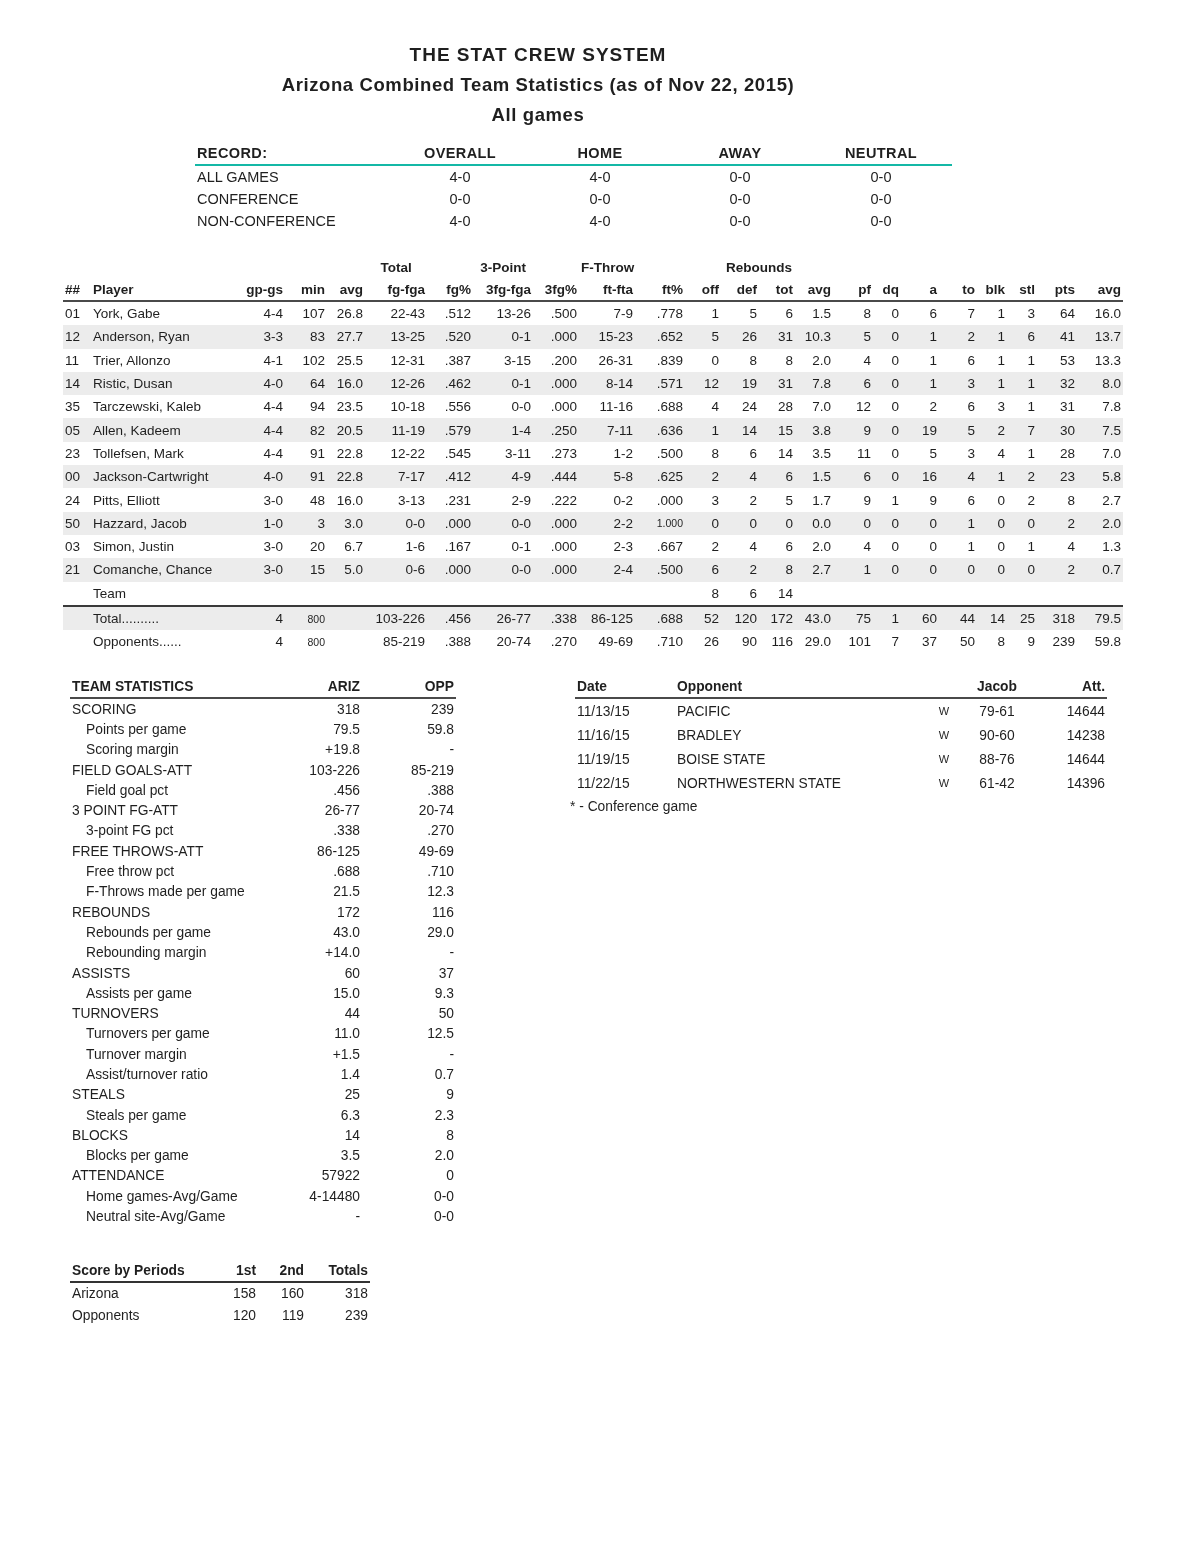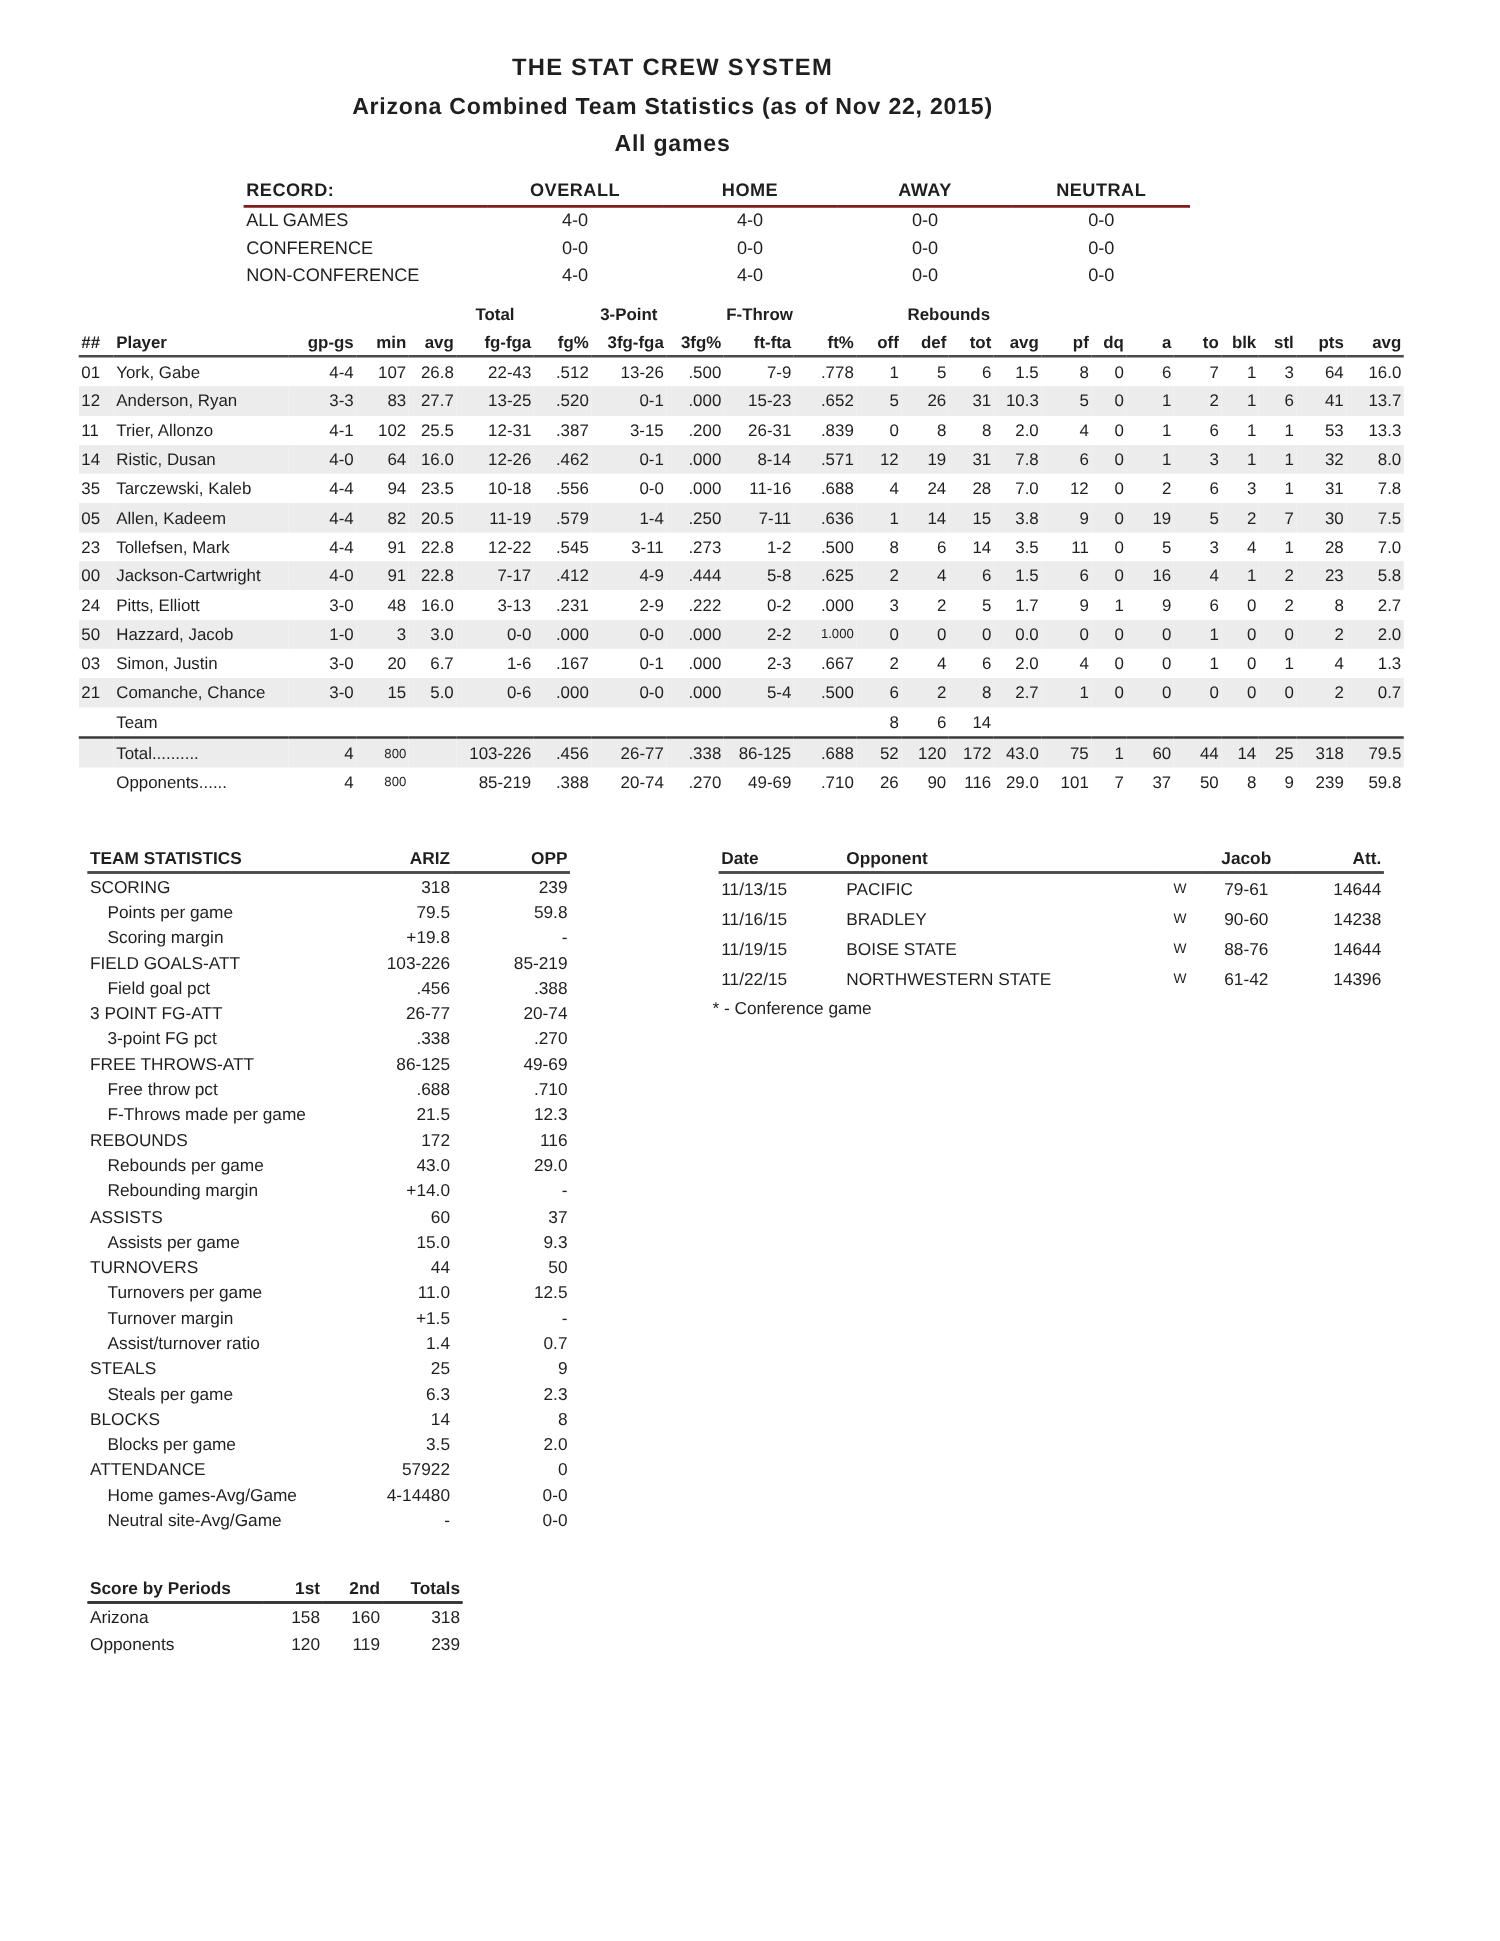--- a/index.html
+++ b/index.html
@@ -21,24 +21,24 @@
   td,th{padding:0 2px;white-space:nowrap;overflow:hidden;font-weight:normal;}
   .l{text-align:left;}
   .r{text-align:right;}
   .c{text-align:center;}
   .sub{padding-left:16px;}
   .sm{font-size:10.5px;}
   .wl{font-size:11px;}
   .stripe td{background:#ececec;}
   
   #record-tbl{left:195px;top:142px;width:757px;font-size:14.5px;}
-  #record-tbl thead th{font-weight:bold;letter-spacing:.4px;border-bottom:2px solid #7f1d1d;height:22px;}
+  #record-tbl thead th{font-weight:bold;letter-spacing:.4px;border-bottom:2px solid #14b8a6;height:22px;}
   #record-tbl tbody td{height:22px;}
   
-  #player-tbl{left:63px;top:240px;width:1060px;font-size:13.5px;}
+  #player-tbl{left:63px;top:256px;width:1060px;font-size:13.5px;}
   #player-tbl thead th{font-weight:bold;height:22px;}
   #player-tbl thead tr.cols th{border-bottom:2px solid #4a4a4a;}
   #player-tbl tbody td{height:23.3px;}
   #player-tbl tr.team-row td{border-bottom:2.5px solid #3a3a3a;}
   
   #teamstats-tbl{left:70px;top:675px;width:386px;font-size:13.8px;}
   #teamstats-tbl thead th{font-weight:bold;border-bottom:2px solid #4a4a4a;height:22px;}
   #teamstats-tbl tbody td{height:20.3px;}
   
   #results-tbl{left:575px;top:675px;width:532px;font-size:13.8px;}
@@ -444,21 +444,21 @@
       <tr class="stripe">
         <td class="l">21</td>
         <td class="l">Comanche, Chance</td>
         <td class="r">3-0</td>
         <td class="r">15</td>
         <td class="r">5.0</td>
         <td class="r">0-6</td>
         <td class="r">.000</td>
         <td class="r">0-0</td>
         <td class="r">.000</td>
-        <td class="r">5-4</td>
+        <td class="r">2-4</td>
         <td class="r">.500</td>
         <td class="r">6</td>
         <td class="r">2</td>
         <td class="r">8</td>
         <td class="r">2.7</td>
         <td class="r">1</td>
         <td class="r">0</td>
         <td class="r">0</td>
         <td class="r">0</td>
         <td class="r">0</td>

